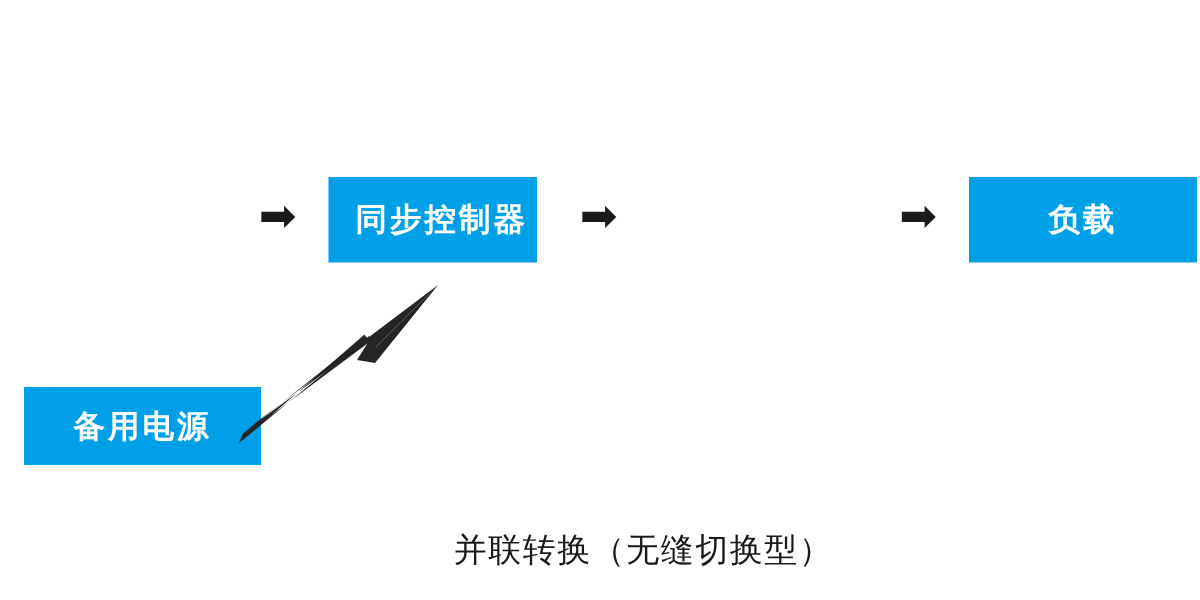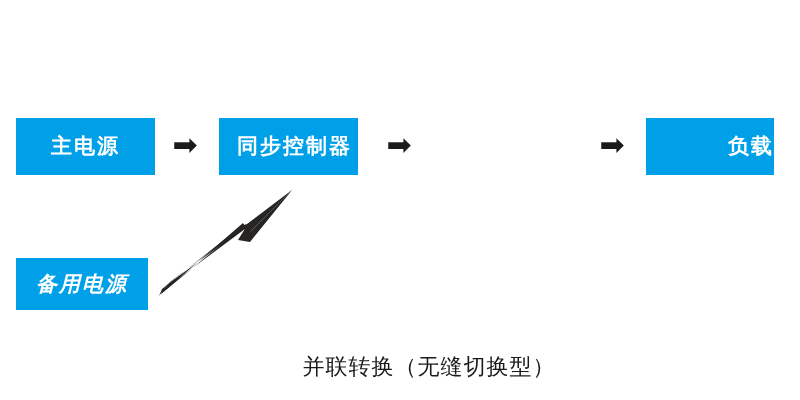--- a/index.html
+++ b/index.html
@@ -28,22 +28,22 @@
     font-weight: bold;
     font-size: 21px;
     letter-spacing: 2px;
     line-height: 1;
     box-sizing: border-box;
     user-select: none;
   }
   .node-main   { left: 16px;  top: 118px; width: 139px; height: 57px; }
   .node-sync   { left: 219px; top: 118px; width: 139px; height: 57px; padding-left: 12px; }
   .node-switch { left: 434px; top: 118px; width: 139px; height: 57px; }
-  .node-load   { left: 646px; top: 118px; width: 128px; height: 57px; justify-content: flex-end; }
-  .node-backup { left: 16px;  top: 258px; width: 132px; height: 52px; font-style: italic; }
+  .node-load   { left: 646px; top: 118px; width: 152px; height: 57px; }
+  .node-backup { left: 16px;  top: 258px; width: 158px; height: 52px; }
 
   .arrow-h {
     position: absolute;
     color: #1a1a1a;
     font-size: 30px;
     line-height: 1;
     height: 30px;
     display: flex;
     align-items: center;
     justify-content: center;
@@ -73,23 +73,20 @@
     letter-spacing: 1px;
     user-select: none;
     padding-left: 29px;
   }
 </style>
 </head>
 <body>
 
 <div id="canvas">
 
-  <div class="node node-main">
-    <span>主电源</span>
-  </div>
 
   <div class="arrow-h arrow-1">➡</div>
 
   <div class="node node-sync">
     <span>同步控制器</span>
   </div>
 
   <div class="arrow-h arrow-2">➡</div>
 
 

